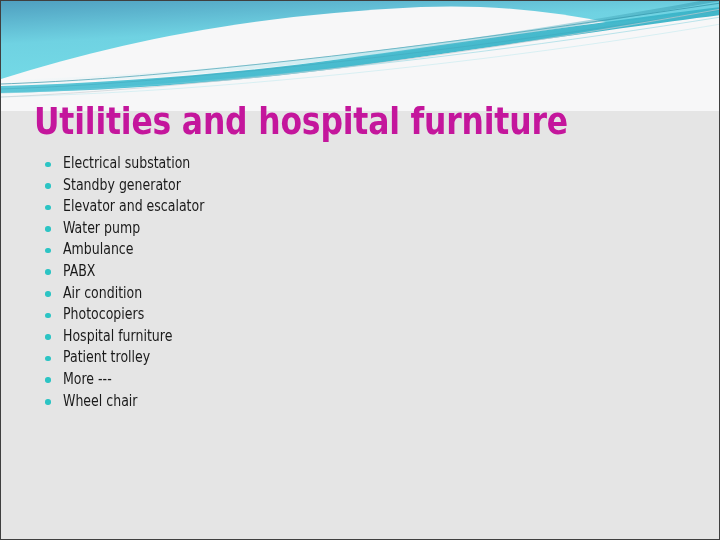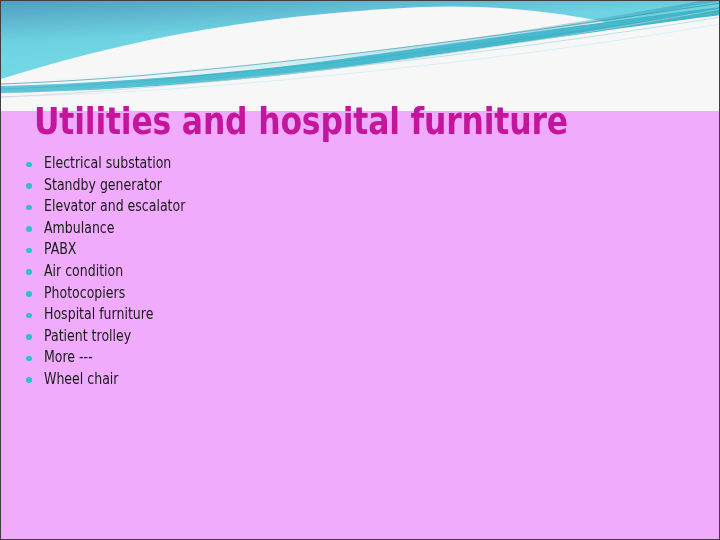--- a/index.html
+++ b/index.html
@@ -10,21 +10,21 @@
   }
   body {
     font-family: "Liberation Sans", sans-serif;
   }
 
   .slide {
     position: relative;
     width: 720px;
     height: 540px;
     overflow: hidden;
-    background: #f0abfc;
+    background: #e5e5e5;
     box-sizing: border-box;
     border: 1px solid #3f3f3f;
   }
 
   
   .wave-header {
     position: absolute;
     left: 0;
     top: 0;
     width: 720px;
@@ -52,21 +52,21 @@
     letter-spacing: -0.2px;
     color: #c4169c;
     white-space: nowrap;
     transform: scaleX(0.92);
     transform-origin: left center;
   }
 
   
   .bullet-list {
     position: absolute;
-    left: 21px;
+    left: 40px;
     top: 152px;
     width: 640px;
     margin: 0;
     padding: 0;
     list-style: none;
   }
   .bullet-item {
     position: relative;
     height: 21.6px;
     line-height: 21.6px;
@@ -146,20 +146,24 @@
     <li class="bullet-item">
       <span class="bullet-dot"></span>
       <span class="bullet-text">Standby generator</span>
     </li>
     <li class="bullet-item">
       <span class="bullet-dot"></span>
       <span class="bullet-text">Elevator and escalator</span>
     </li>
     <li class="bullet-item">
       <span class="bullet-dot"></span>
+      <span class="bullet-text">Water pump</span>
+    </li>
+    <li class="bullet-item">
+      <span class="bullet-dot"></span>
       <span class="bullet-text">Ambulance</span>
     </li>
     <li class="bullet-item">
       <span class="bullet-dot"></span>
       <span class="bullet-text">PABX</span>
     </li>
     <li class="bullet-item">
       <span class="bullet-dot"></span>
       <span class="bullet-text">Air condition</span>
     </li>

